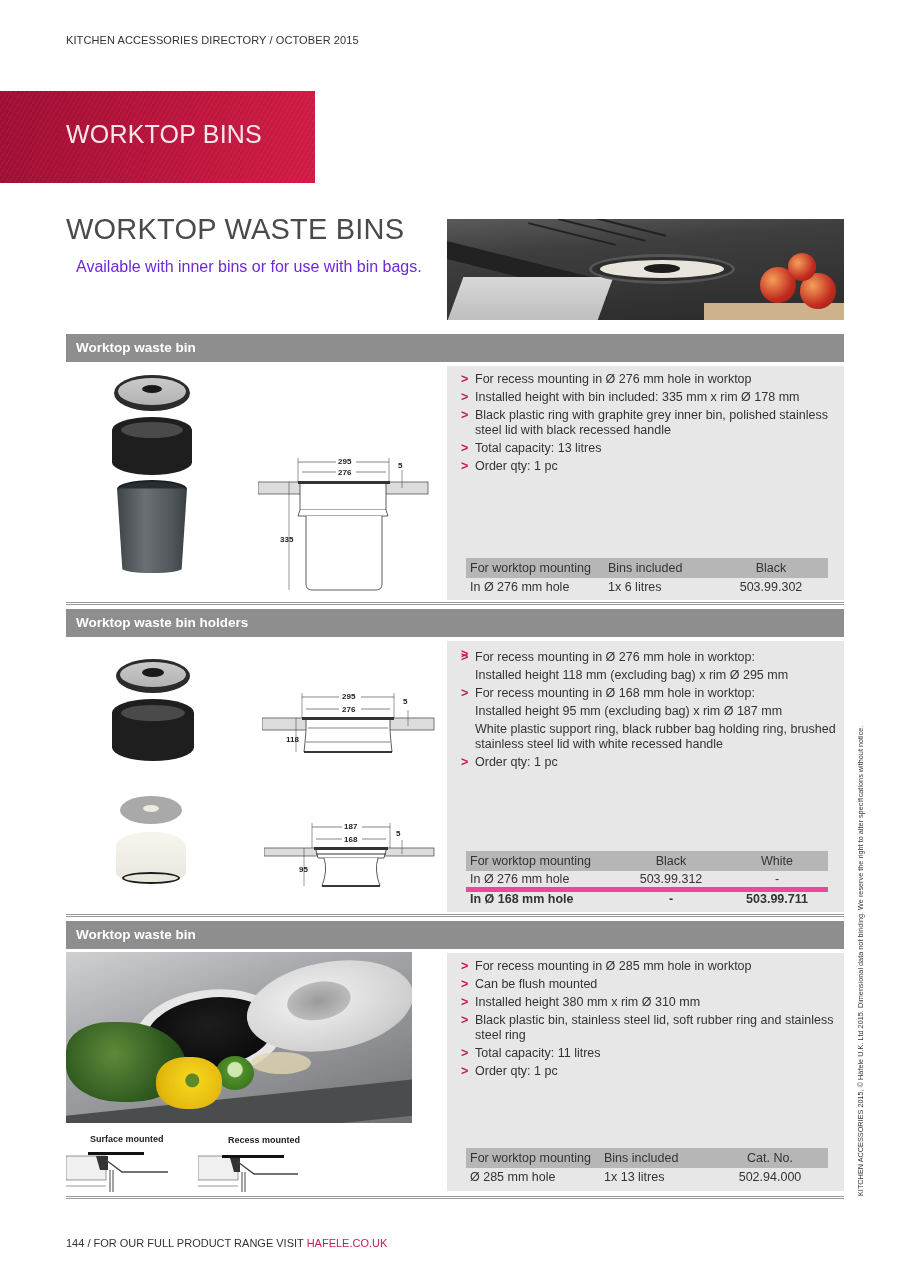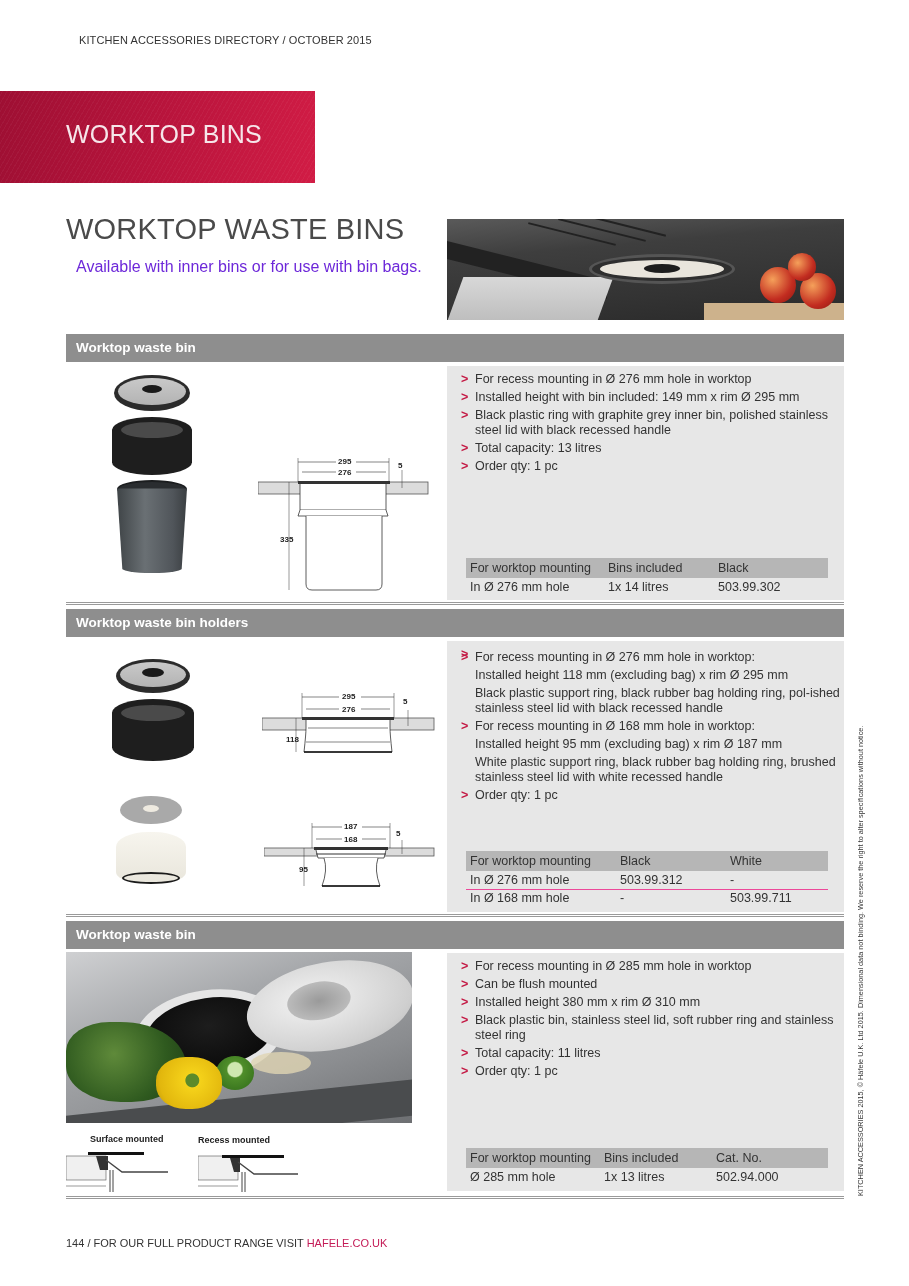--- a/index.html
+++ b/index.html
@@ -1,19 +1,19 @@
 <!DOCTYPE html>
 <html><head>
 <meta charset="utf-8">
 <style>
   * { box-sizing: border-box; margin: 0; padding: 0; }
   html, body { width: 909px; height: 1286px; background: #ffffff; overflow: hidden; }
   body { position: relative; font-family: "Liberation Sans", sans-serif; color: #3a3a3a; }
 
-  .top-header { position: absolute; left: 66px; top: 34px; font-size: 11px; letter-spacing: 0.1px; color: #333; margin-left: 13px; }
+  .top-header { position: absolute; left: 66px; top: 34px; font-size: 11px; letter-spacing: 0.1px; color: #333; }
 
   .chapter-banner {
     position: absolute; left: 0; top: 91px; width: 315px; height: 92px;
     background: linear-gradient(100deg, #9e0f33 0%, #b8143c 50%, #d11c45 100%);
     overflow: hidden;
   }
   .chapter-banner::before {
     content: ""; position: absolute; inset: 0;
     background: repeating-linear-gradient(-60deg, rgba(255,255,255,0.04) 0 1px, transparent 1px 4px);
   }
@@ -43,22 +43,22 @@
 
   .spec-panel { position: absolute; left: 447px; width: 397px; background: #e7e7e7; }
   .bullets { list-style: none; padding: 6px 0 0 14px; font-size: 12.5px; line-height: 15px; color: #333; }
   .bullets li { position: relative; padding-left: 14px; margin-bottom: 3px; }
   .bullets li .chev { position: absolute; left: 0; top: 0; color: #c41a45; font-weight: bold; font-size: 12.5px; }
   .bullets li.sub { padding-left: 14px; margin-bottom: 3px; }
 
   .spec-table { position: absolute; left: 19px; width: 362px; border-collapse: collapse; font-size: 12.5px; color: #333; }
   .spec-table th { background: #b6b6b6; font-weight: normal; height: 20px; padding: 0 4px; text-align: left; color: #333; }
   .spec-table td { height: 18px; padding: 0 4px; text-align: left; }
-  .spec-table .c { text-align: left; }
-  .spec-table tr.sep td { border-top: 1px solid #ec4899; }
+  .spec-table .c { text-align: center; }
+  .spec-table tr.sep td { border-top: 5px solid #ec4899; font-weight: bold; }
 
   
   .illus { position: absolute; }
   .lid { position: absolute; border-radius: 50%; background: #2b2b2b; }
   .lid .face { position: absolute; left: 4px; top: 3px; right: 4px; bottom: 6px; border-radius: 50%; background: linear-gradient(180deg, #c9c9c9, #b3b3b3); }
   .lid .handle { position: absolute; border-radius: 50%; background: #1a1a1a; }
   .ring { position: absolute; background: #1e1e1e; border-radius: 50% / 22%; }
   .ring .inner { position: absolute; border-radius: 50%; background: #4a4a4a; }
   .bucket { position: absolute; background: linear-gradient(90deg, #3f4447, #6a7074 40%, #50555a 80%, #3a3e41); border-radius: 0 0 40% 40% / 0 0 10% 10%; clip-path: polygon(0 4%, 100% 4%, 92% 100%, 8% 100%); }
   .bucket-top { position: absolute; border-radius: 50%; background: #2a2d30; border: 2px solid #1b1d1f; }
@@ -148,37 +148,37 @@
     <text x="80" y="12" font-size="8" font-weight="bold" fill="#222" font-family="Liberation Sans, sans-serif">295</text>
     <text x="80" y="23" font-size="8" font-weight="bold" fill="#222" font-family="Liberation Sans, sans-serif">276</text>
     <text x="140" y="16" font-size="8" font-weight="bold" fill="#222" font-family="Liberation Sans, sans-serif">5</text>
     <text x="22" y="90" font-size="8" font-weight="bold" fill="#222" font-family="Liberation Sans, sans-serif">335</text>
   </svg>
 </div>
 
 <div class="spec-panel" style="top:366px;height:234px;">
   <ul class="bullets">
     <li><span class="chev">&gt;</span><span>For recess mounting in Ø 276 mm hole in worktop</span></li>
-    <li><span class="chev">&gt;</span><span>Installed height with bin included: 149 mm x rim Ø 295 mm</span></li>
+    <li><span class="chev">&gt;</span><span>Installed height with bin included: 335 mm x rim Ø 178 mm</span></li>
     <li><span class="chev">&gt;</span><span>Black plastic ring with graphite grey inner bin, polished stainless steel lid with black recessed handle</span></li>
     <li><span class="chev">&gt;</span><span>Total capacity: 13 litres</span></li>
     <li><span class="chev">&gt;</span><span>Order qty: 1 pc</span></li>
   </ul>
   <table class="spec-table" style="top:192px;">
     <thead>
       <tr>
         <th style="width:138px;">For worktop mounting</th>
         <th style="width:110px;">Bins included</th>
         <th class="c">Black</th>
       </tr>
     </thead>
     <tbody>
       <tr>
         <td>In Ø 276 mm hole</td>
-        <td>1x 14 litres</td>
+        <td>1x 6 litres</td>
         <td class="c">503.99.302</td>
       </tr>
     </tbody>
   </table>
 </div>
 <div class="section-rule" style="top:602px;"></div>
 
 <div class="section-bar" style="top:609px;">Worktop waste bin holders</div>
 
 <div class="illus" style="left:112px;top:659px;width:82px;height:110px;">
@@ -242,21 +242,20 @@
     <text x="132" y="16" font-size="8" font-weight="bold" fill="#222" font-family="Liberation Sans, sans-serif">5</text>
     <text x="35" y="52" font-size="8" font-weight="bold" fill="#222" font-family="Liberation Sans, sans-serif">95</text>
   </svg>
 </div>
 
 <div class="spec-panel" style="top:641px;height:271px;">
   <ul class="bullets">
     <li><span class="chev">&gt;</span></li>
     <li><span class="chev">&gt;</span><span>For recess mounting in Ø 276 mm hole in worktop:</span></li>
     <li class="sub">Installed height 118 mm (excluding bag) x rim Ø 295 mm</li>
-    <li class="sub">Black plastic support ring, black rubber bag holding ring, pol-ished stainless steel lid with black recessed handle</li>
     <li><span class="chev">&gt;</span><span>For recess mounting in Ø 168 mm hole in worktop:</span></li>
     <li class="sub">Installed height 95 mm (excluding bag) x rim Ø 187 mm</li>
     <li class="sub">White plastic support ring, black rubber bag holding ring, brushed stainless steel lid with white recessed handle</li>
     <li><span class="chev">&gt;</span><span>Order qty: 1 pc</span></li>
   </ul>
   <table class="spec-table" style="top:210px;">
     <thead>
       <tr>
         <th style="width:150px;">For worktop mounting</th>
         <th class="c" style="width:110px;">Black</th>
@@ -285,21 +284,21 @@
   <div class="edge"></div>
   <div class="hole"></div>
   <div class="lid3"></div>
   <div class="herb"></div>
   <div class="root"></div>
   <div class="pepper-g"></div>
   <div class="pepper-y"></div>
 </div>
 
 <div class="mount-label" style="left:90px;top:1134px;">Surface mounted</div>
-<div class="mount-label" style="left:198px;top:1135px;">Recess mounted</div>
+<div class="mount-label" style="left:228px;top:1135px;">Recess mounted</div>
 
 <div class="tech" style="left:66px;top:1150px;">
   <svg width="104" height="44" viewBox="0 0 104 44">
     <rect x="0" y="6" width="40" height="24" fill="#f0f0f0" stroke="#555" stroke-width="0.6"></rect>
     <rect x="22" y="2" width="56" height="3" fill="#111"></rect>
     <path d="M30 6 L42 6 L42 20 L34 20 Z" fill="#333"></path>
     <path d="M40 10 L56 22 L102 22" fill="none" stroke="#444" stroke-width="1.4"></path>
     <line x1="44" y1="20" x2="44" y2="42" stroke="#444" stroke-width="1"></line>
     <line x1="47" y1="20" x2="47" y2="42" stroke="#444" stroke-width="1"></line>
     <line x1="0" y1="36" x2="40" y2="36" stroke="#555" stroke-width="0.6"></line>

